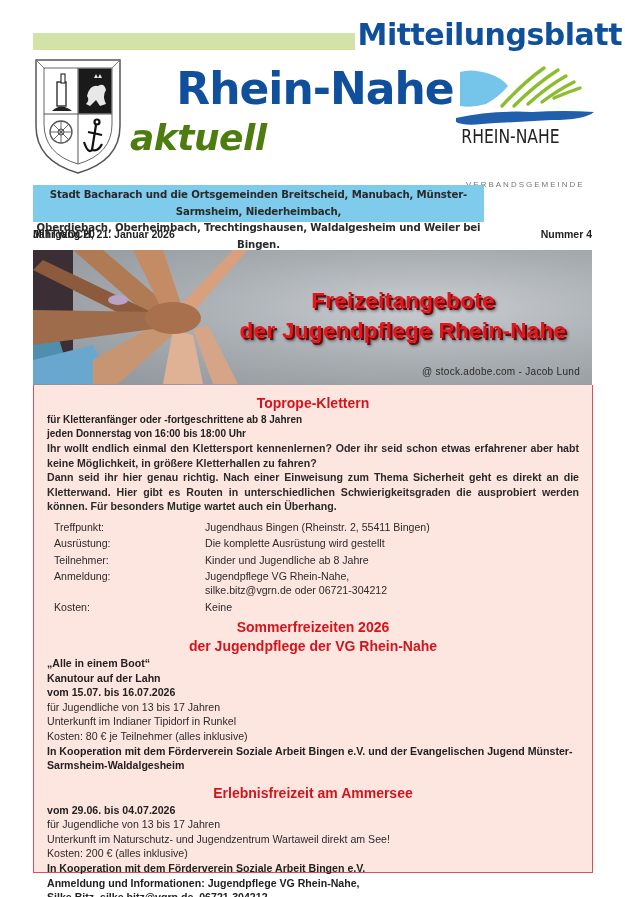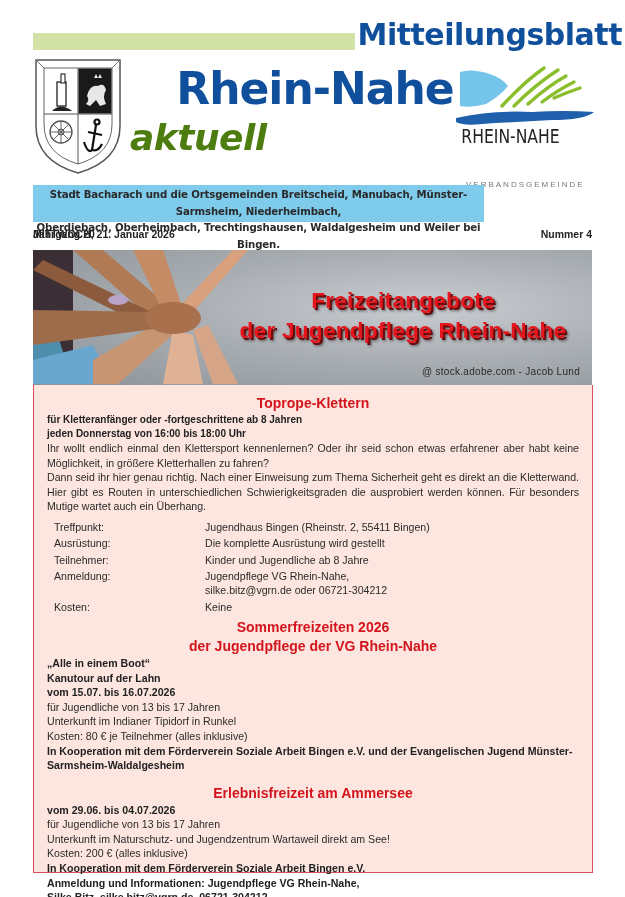--- a/index.html
+++ b/index.html
@@ -39,21 +39,21 @@
   .hero-title { position: absolute; left: 190px; width: 360px; top: 36px; text-align: center;
     font-family: "Liberation Sans", sans-serif; font-weight: bold; font-size: 22.5px; line-height: 30px; color: #e5161d;
     text-shadow: 2px 2px 0 #6b0a0a, 3px 3px 3px rgba(0,0,0,0.55); letter-spacing: 0.3px; }
   .hero-credit { position: absolute; right: 12px; top: 116px; font-size: 10px; color: #2a2a2a; letter-spacing: 0.3px; }
 
   
   .content { position: absolute; left: 33px; top: 385px; width: 560px; height: 488px;
     background: #fde6df; border: 1.5px solid #d8515a; border-top: none; padding: 0 13px 0 13px; font-size: 10.6px; line-height: 14.6px; color: #2a2a2a; }
   .sec-title { text-align: center; color: #d4141d; font-weight: bold; font-size: 14px; line-height: 19px; }
   .center-b { text-align: left; font-weight: bold; font-size: 10px; line-height: 14px; color: #222; }
-  .para { text-align: justify; }
+  .para { text-align: justify; font-weight: bold; }
   .para-line { display: block; }
   .kv { margin-top: 6px; padding-left: 7px; }
   .kv-row { display: flex; line-height: 14.5px; margin-bottom: 1.8px; }
   .kv-k { width: 151px; flex: none; }
   .kv-v { flex: 1; }
   .b { font-weight: bold; color: #222; }
 </style>
 </head>
 <body>
 

